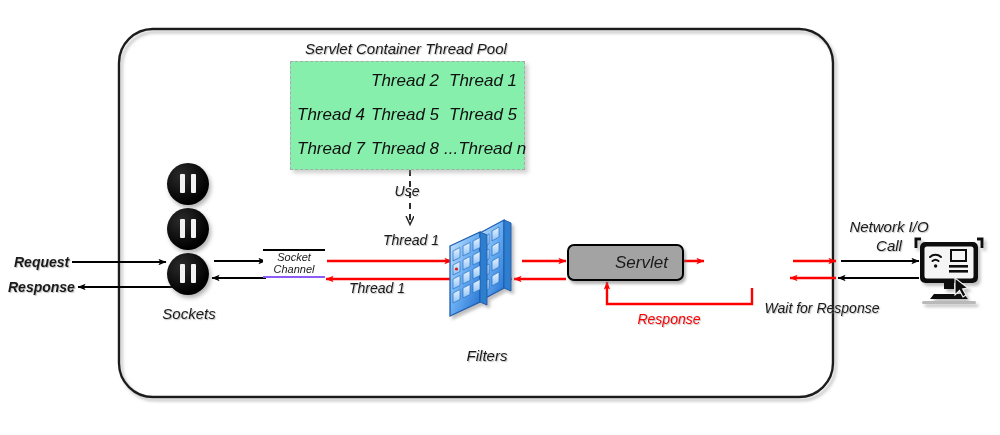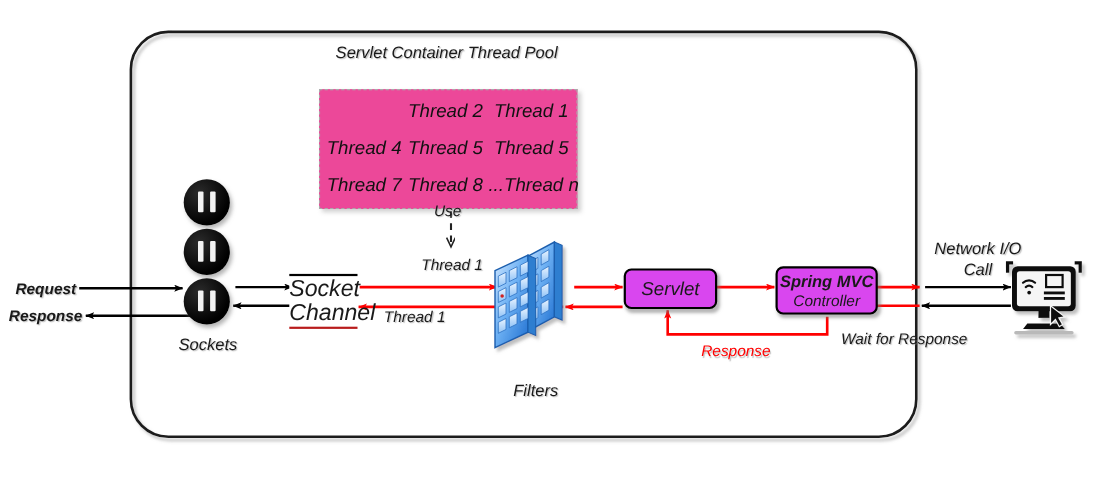--- a/index.html
+++ b/index.html
@@ -8,36 +8,36 @@
   #stage{position:absolute;left:0;top:16px;width:1000px;height:435px;font-style:italic;}
   svg.layer{position:absolute;left:0;top:0;width:1000px;height:435px;overflow:visible;}
   .lbl{position:absolute;white-space:nowrap;line-height:1.15;}
   .lbl.ctr{transform:translateX(-50%);text-align:center;}
   .t15{font-size:15px;}
   .t14{font-size:14px;}
   .bold{font-weight:bold;}
   .red{color:#ff0000;}
   .shadowtxt{text-shadow:1px 1px 1px rgba(140,140,140,.55);}
   .threadcell{position:absolute;font-size:17px;color:#111;white-space:nowrap;}
-  .poolbox{position:absolute;background:#ec4899;border:1px dashed #aaaaaa;
-           box-shadow:3px 3px 4px rgba(150,150,150,.45);margin-top:20px;}
-  .node{position:absolute;background:#d946ef;border:2px solid #000000;border-radius:7px;
+  .poolbox{position:absolute;background:#86efac;border:1px dashed #aaaaaa;
+           box-shadow:3px 3px 4px rgba(150,150,150,.45);}
+  .node{position:absolute;background:#a3a3a3;border:2px solid #000000;border-radius:7px;
         box-shadow:2px 3px 3px rgba(120,120,120,.55);
-        display:flex;flex-direction:column;align-items:center;justify-content:center;}
+        display:flex;flex-direction:column;align-items:center;justify-content:center;padding-left:32px;}
   .node .n1{font-size:17px;}
   .node .n2{font-size:14px;}
   .socket{position:absolute;width:42px;height:42px;border-radius:50%;
           background:radial-gradient(circle at 34% 30%,#2b2b2b 0%,#000000 70%);
           box-shadow:2px 3px 4px rgba(130,130,130,.6);}
   .socket:before,.socket:after{content:"";position:absolute;top:11px;width:5px;height:19px;
           background:#f2f2f2;border-radius:1px;}
   .socket:before{left:13px;}
   .socket:after{left:24px;}
-  .sockchan{position:absolute;text-align:center;font-size:21px;line-height:1.05;
-            border-top:2px solid #000;border-bottom:2px solid #b91c1c;padding:1px 0;
+  .sockchan{position:absolute;text-align:center;font-size:11px;line-height:1.05;
+            border-top:2px solid #000;border-bottom:2px solid #8b5cf6;padding:1px 0;
             background:#fff;}
   .filters{position:absolute;}
   .monitor{position:absolute;}
 </style>
 </head>
 <body>
 
 <div id="stage">
 
   <svg class="layer">
@@ -192,24 +192,20 @@
   <div class="lbl ctr t14 shadowtxt" style="left:407px;top:167px;">Use</div>
   <div class="lbl ctr t14 shadowtxt" style="left:411px;top:216px;">Thread 1</div>
   <div class="lbl ctr t14 shadowtxt" style="left:377px;top:264px;">Thread 1</div>
 
   <div class="lbl ctr t15 shadowtxt" style="left:487px;top:287px;margin-top:44px;">Filters</div>
 
   <div class="node" style="left:567px;top:228px;width:81px;height:33px;">
     <div class="n1">Servlet</div>
   </div>
 
-  <div class="node" style="left:705px;top:226px;width:89px;height:40px;">
-    <div class="n1 bold" style="font-size:15px;">Spring MVC</div>
-    <div class="n2">Controller</div>
-  </div>
 
   <div class="lbl ctr t14 red shadowtxt" style="left:669px;top:295px;">Response</div>
 
   <div class="lbl ctr t14 shadowtxt" style="left:822px;top:271px;margin-top:13px;">Wait for Response</div>
 
   <div class="lbl ctr t15 shadowtxt" style="left:889px;top:202px;">Network I/O</div>
   <div class="lbl ctr t15 shadowtxt" style="left:889px;top:221px;">Call</div>
 
 
 </div>

